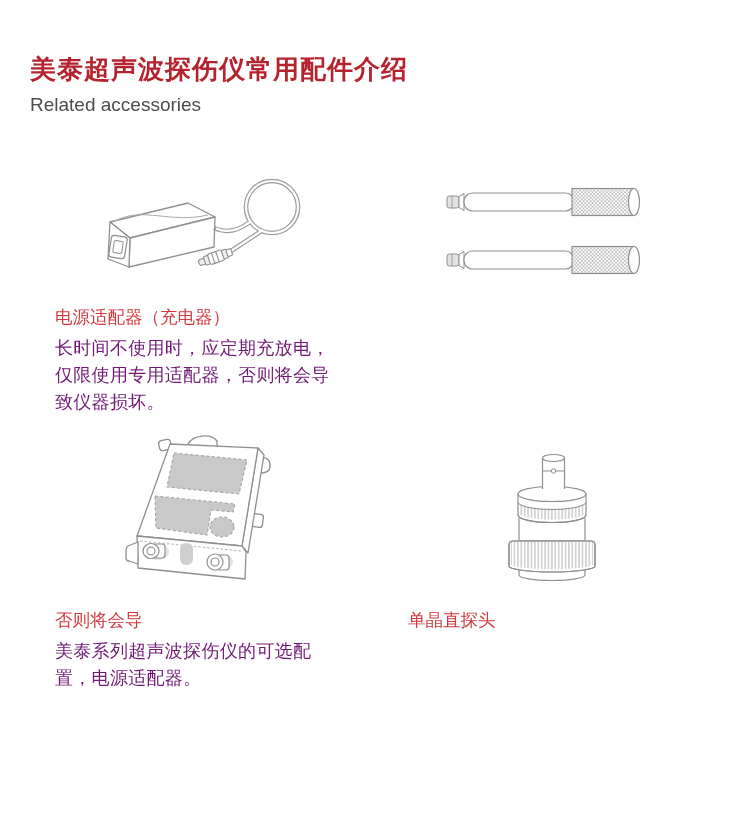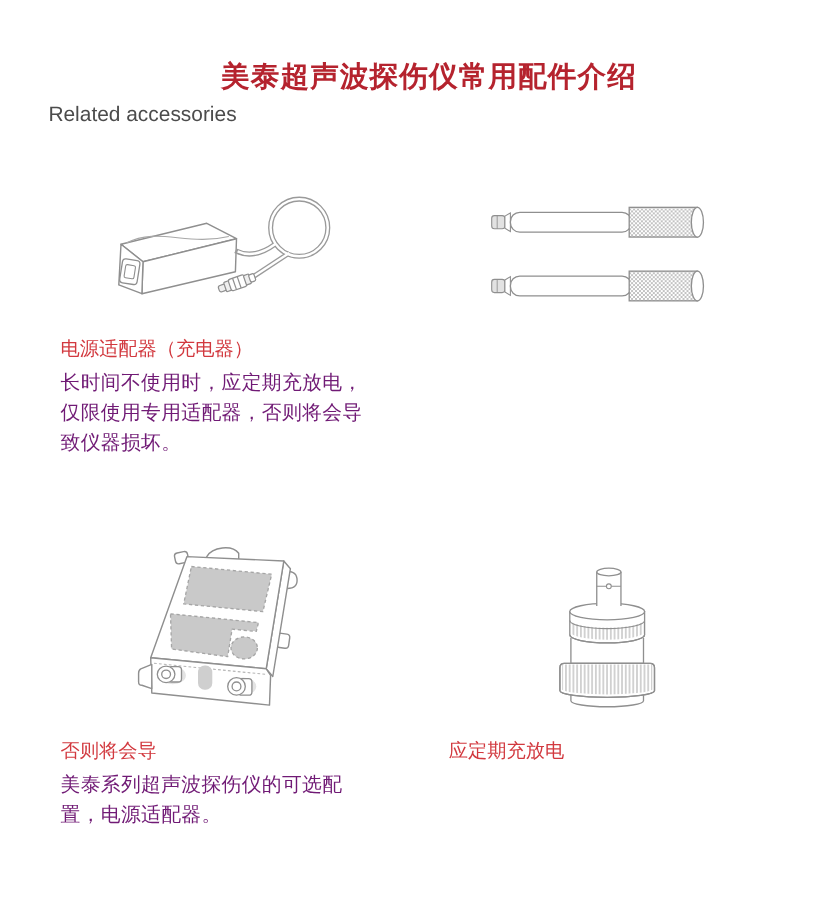--- a/index.html
+++ b/index.html
@@ -4,29 +4,29 @@
 <style>
   * { box-sizing: border-box; }
   html,body { margin:0; padding:0; background:#fff; }
   .page {
     width: 750px; height: 816px; background:#ffffff; overflow:hidden;
     font-family: "Liberation Sans", sans-serif;
   }
   .page-title {
     margin:0; padding:54px 0 0 30px;
     font-size:26px; line-height:30px; font-weight:bold;
-    color:#b5232e; letter-spacing:1px;text-align:center;
+    color:#b5232e; letter-spacing:1px;
   }
   .page-subtitle {
-    padding-left:44px; margin-top:10px;
+    padding-left:30px; margin-top:10px;
     font-size:19px; line-height:22px; color:#4c4c4c;
   }
   .grid {
     display:grid; grid-template-columns:353px 367px;
-    padding-left:30px; margin-top:22px; row-gap:62px;
+    padding-left:30px; margin-top:22px; 
   }
   .card { min-width:0; }
   .figure { position:relative; }
   .fig-row1 { height:165px; }
   .fig-row2 { height:190px; }
   .fig-adapter svg { margin-left:28px; }
   .fig-posts  svg { margin-left:17px; margin-top:20px; }
   .fig-case   svg { margin-left:75px; }
   .fig-probe  svg { margin-left:72px; margin-top:2px; }
   .card-heading {
@@ -182,17 +182,17 @@
 
             <rect x="87.5" y="40" width="22" height="31" fill="#ffffff" stroke="none"></rect>
             <line x1="87.5" y1="40" x2="87.5" y2="71" stroke-width="1.2"></line>
             <line x1="109.5" y1="40" x2="109.5" y2="71" stroke-width="1.2"></line>
             <ellipse cx="98.5" cy="40" rx="11" ry="3.5" fill="#ffffff" stroke-width="1.2"></ellipse>
             <line x1="87.5" y1="53" x2="109.5" y2="53" stroke-width="1"></line>
             <circle cx="98.5" cy="53" r="2.2" fill="#ffffff" stroke-width="1"></circle>
           </g>
         </svg>
       </div>
-      <h2 class="card-heading">应定期充放电</h2>
+      <h2 class="card-heading">单晶直探头</h2>
     </article>
 
   </div>
 </div>
 
 </body></html>

